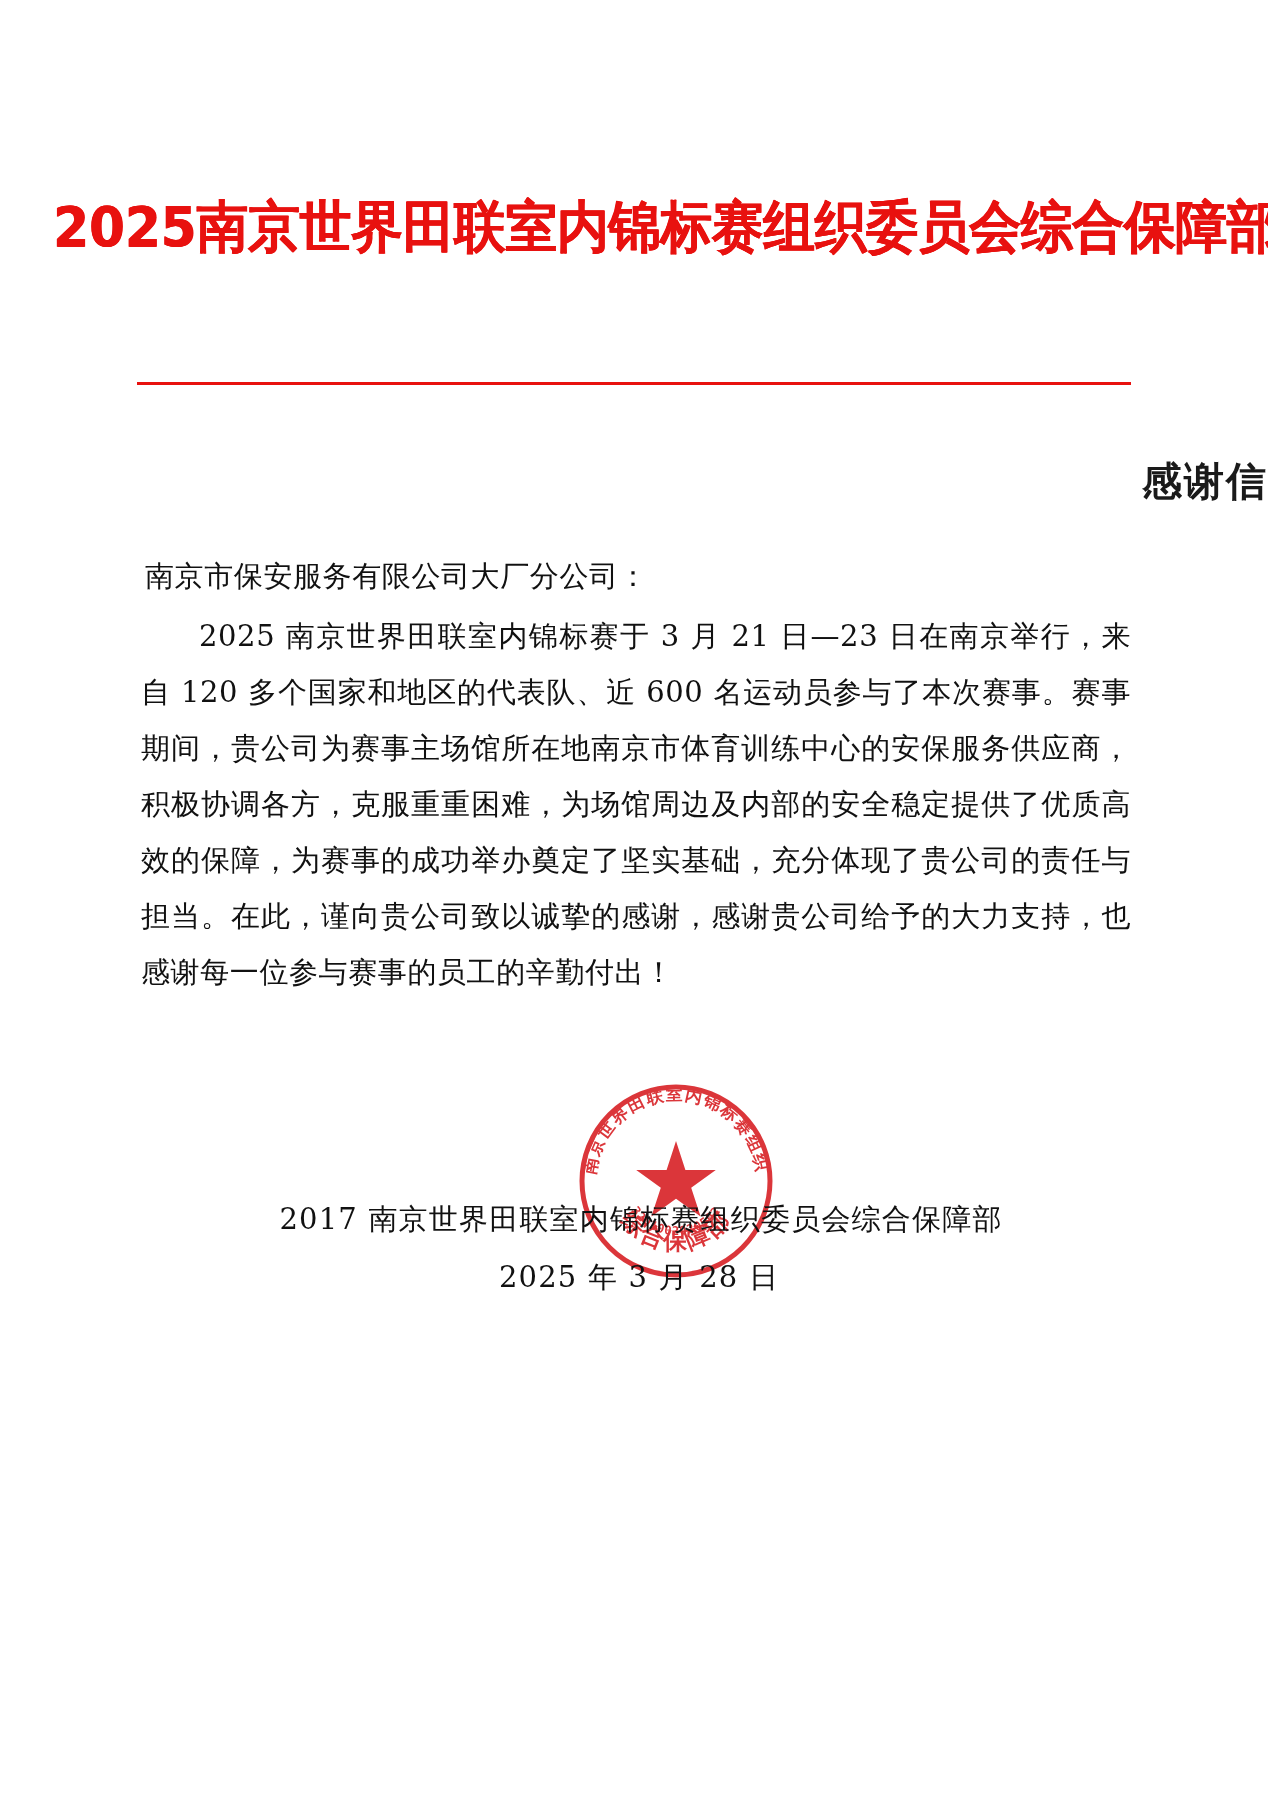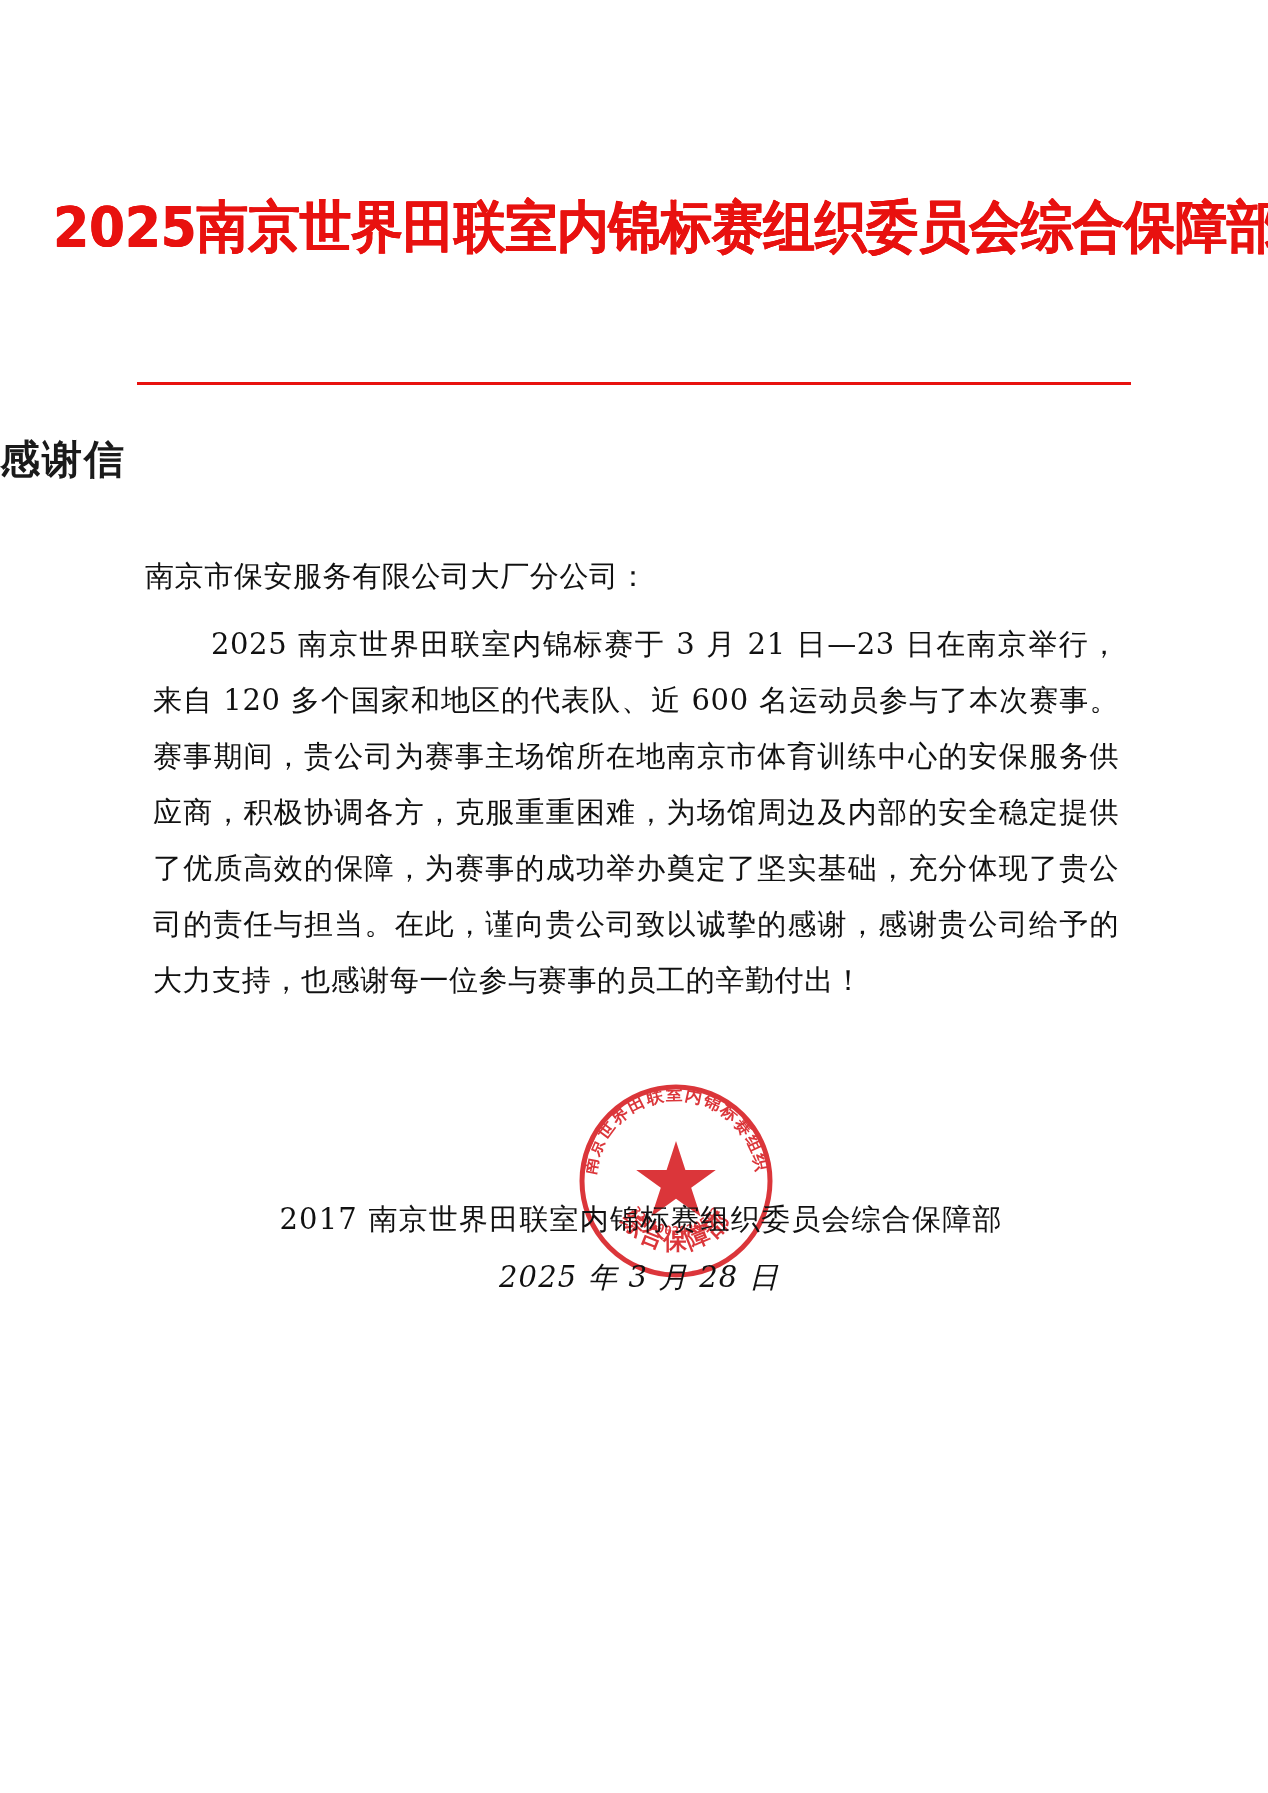--- a/index.html
+++ b/index.html
@@ -51,23 +51,23 @@
     top: 382px;
     width: 994px;
     height: 0;
     border-top: 3px solid #e8110f;
   }
 
   
   .doc-title {
     position: absolute;
     left: 0;
-    top: 432px;
+    top: 454px;
     width: 1268px;
-    text-align: left;
+    text-align: right;
     font-family: Liberation Serif, serif;
     font-weight: 700;
     font-size: 40px;
     color: #1a1a1a;
     letter-spacing: 2px;
   }
 
   
   .body-block {
     position: absolute;
@@ -78,38 +78,38 @@
     font-size: 29px;
     line-height: 56px;
     text-align: justify;
     text-justify: inter-ideograph;
     letter-spacing: 0.6px;
   }
   .salutation {
     margin: 0 0 4px 4px;
   }
   .para {
-    margin: 12px;
+    margin: 0;
     text-indent: 2em;
   }
 
   
   .signature {
     position: absolute;
     left: 141px;
     top: 1190px;
     width: 990px;
     text-align: center;
     font-size: 29px;
     line-height: 58px;
     color: #111111;
     letter-spacing: 1.2px;
   }
   .sig-org { padding-left: 10px; }
-  .sig-date { padding-left: 6px; font-style: italic; }
+  .sig-date { padding-left: 6px; }
 
   
   .seal {
     position: absolute;
     left: 573px;
     top: 1078px;
     width: 206px;
     height: 206px;
     pointer-events: none;
   }

